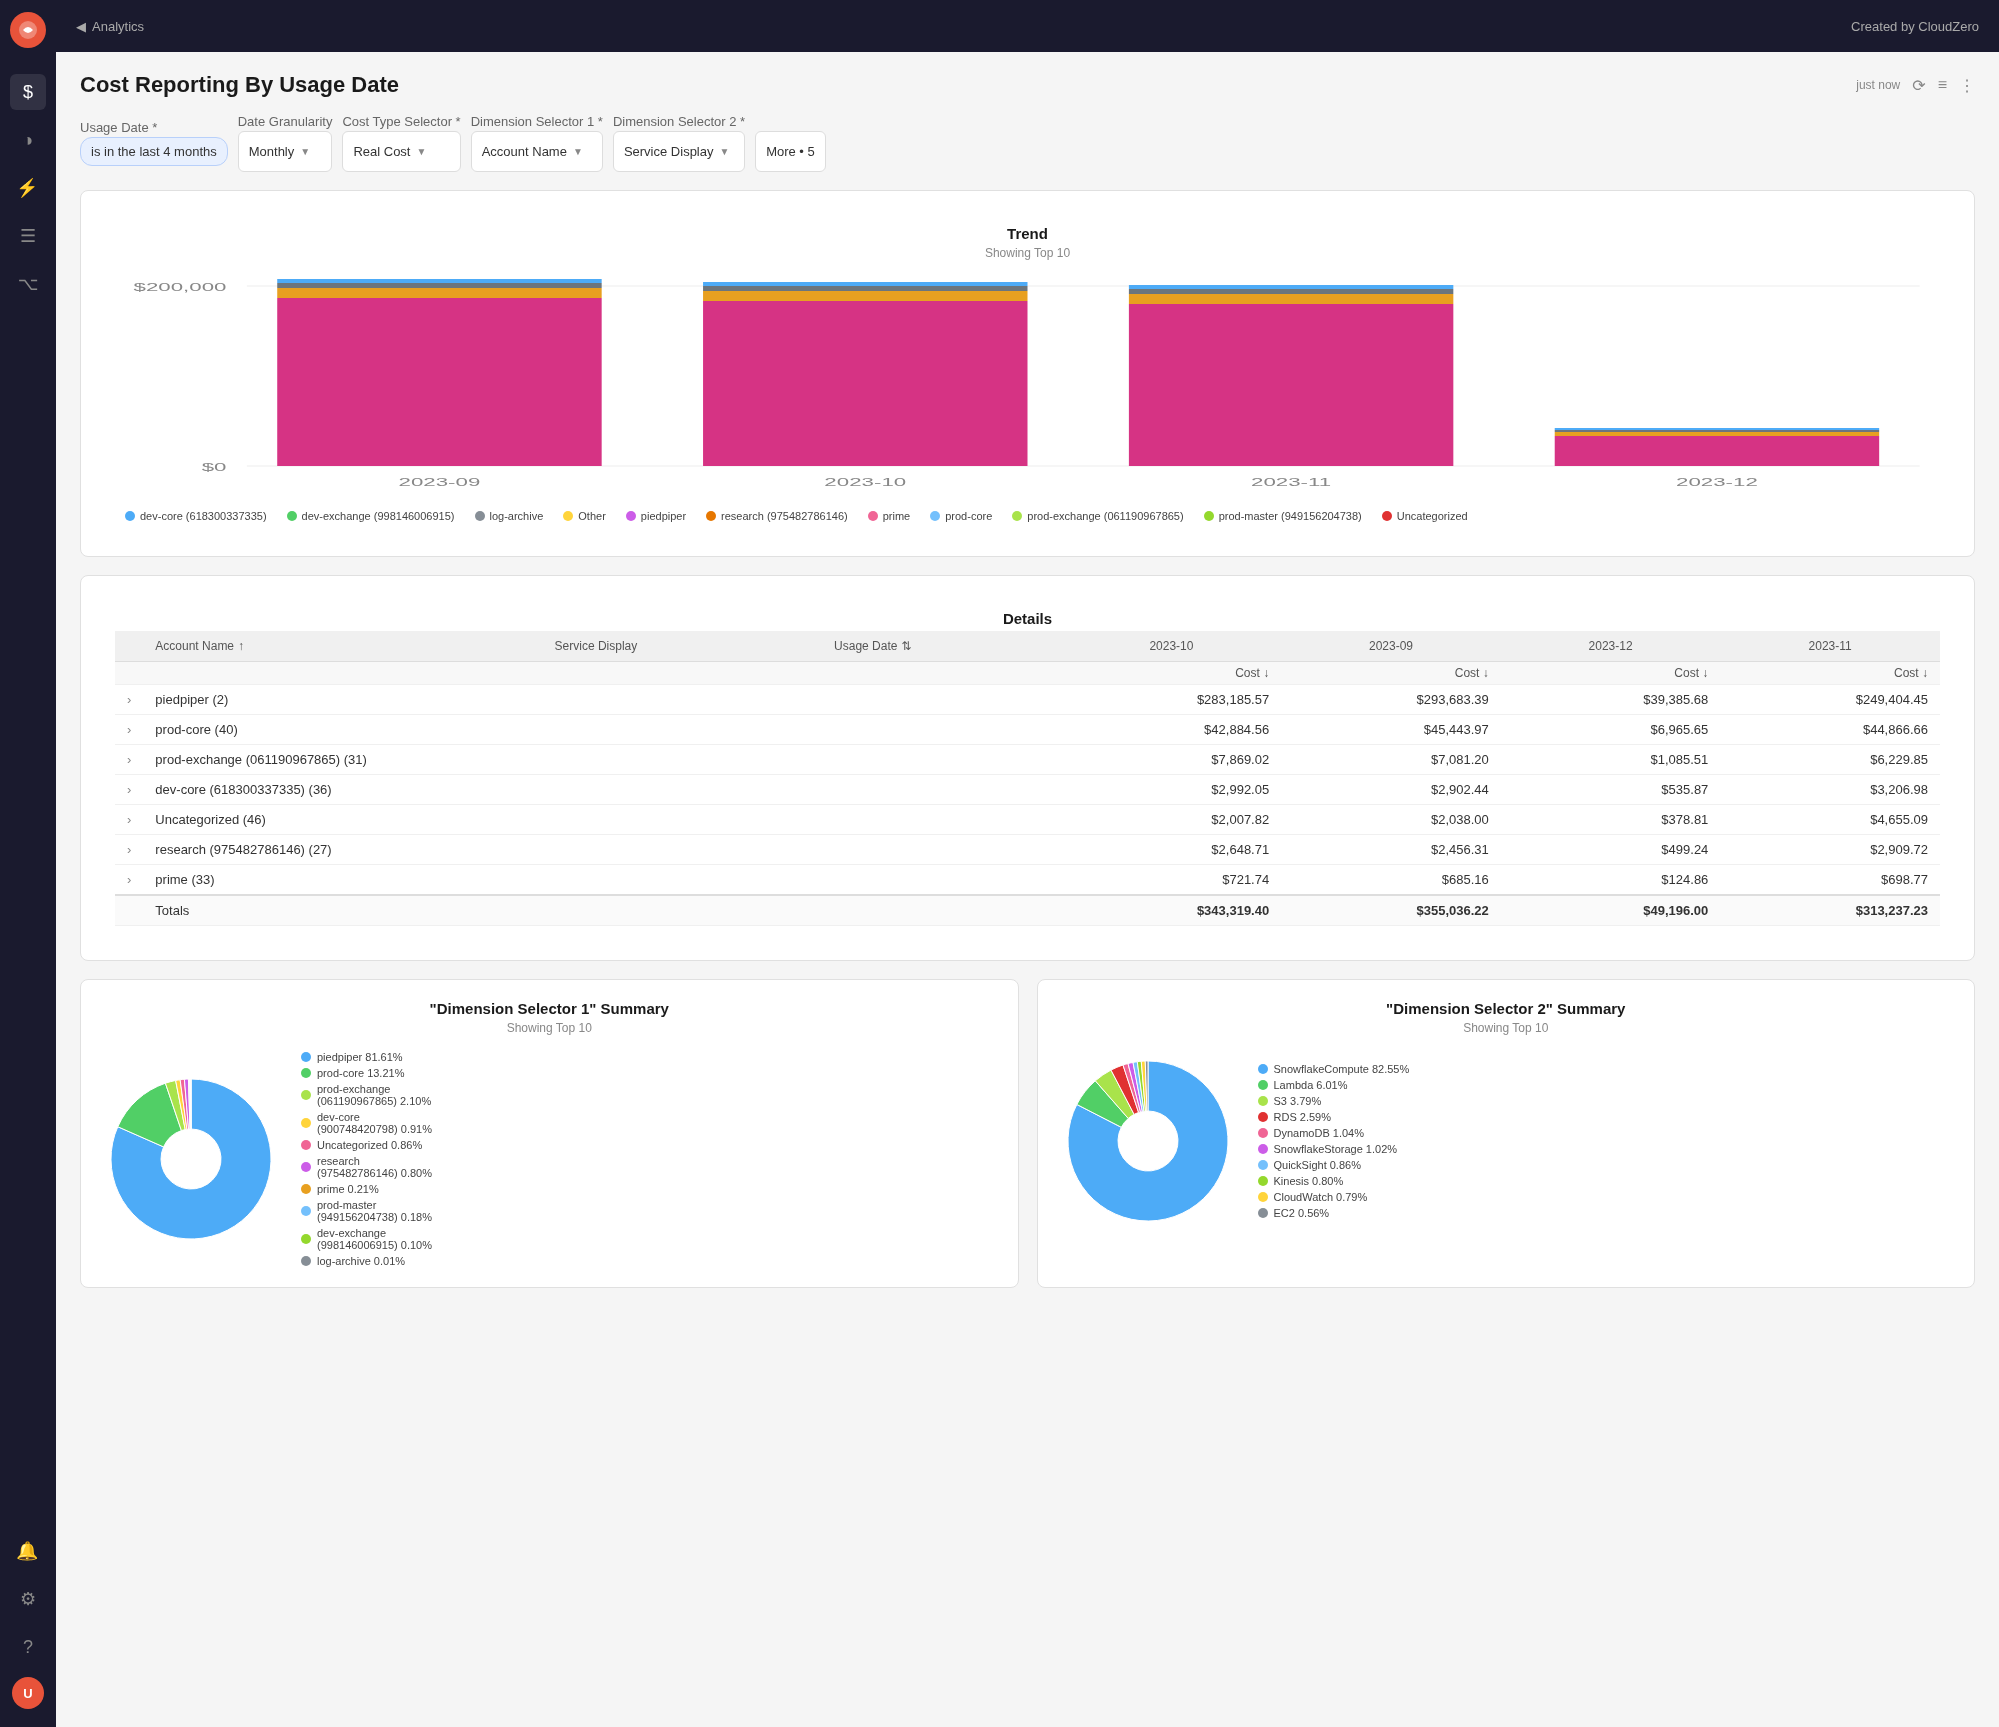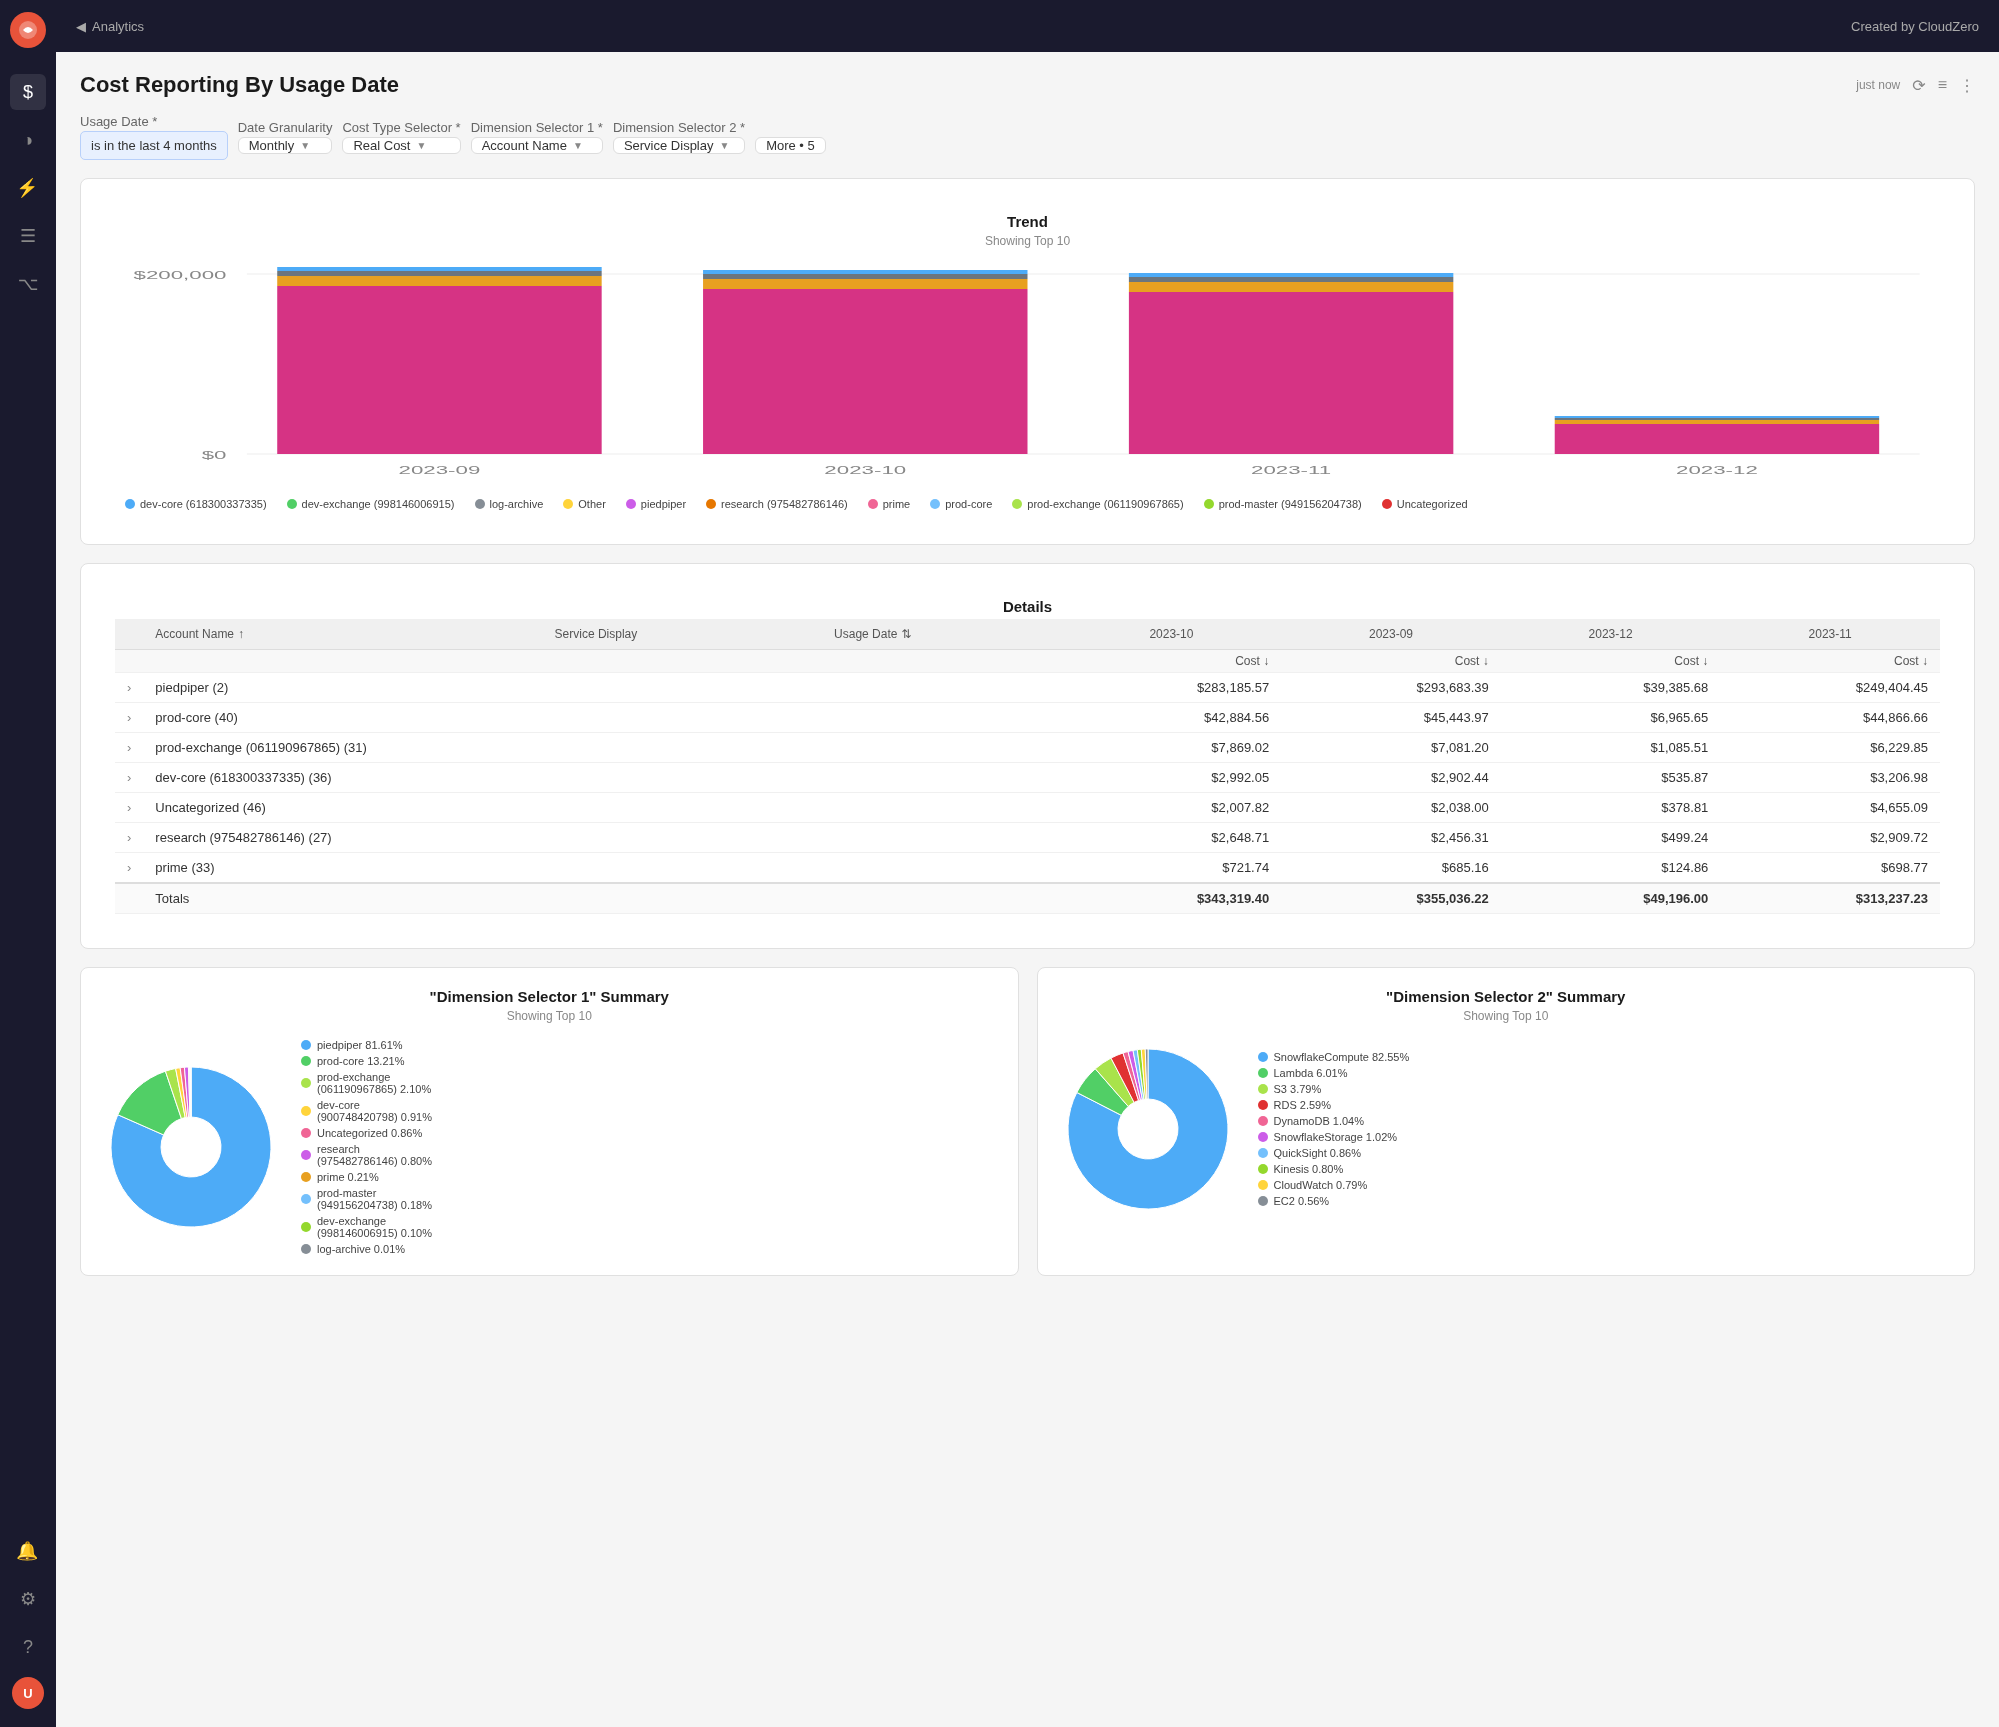--- a/index.html
+++ b/index.html
@@ -29,23 +29,23 @@
     .page-header { display: flex; align-items: center; justify-content: space-between; margin-bottom: 16px; }
     .page-title { font-size: 22px; font-weight: 600; color: #1a1a1a; }
     .page-actions { display: flex; align-items: center; gap: 12px; }
     .page-actions-time { font-size: 12px; color: #888; }
     .page-actions-icon { color: #888; cursor: pointer; font-size: 16px; }
 
     
     .filters { display: flex; align-items: center; gap: 10px; margin-bottom: 18px; flex-wrap: wrap; }
     .filter-label { font-size: 13px; color: #666; margin-bottom: 2px; }
     .filter-group { display: flex; flex-direction: column; }
-    .filter-select { display: flex; align-items: center; background: white; border: 1px solid #ddd; border-radius: 6px; padding: 0 10px; font-size: 13px; color: #333; cursor: pointer; gap: 6px; white-space: nowrap; }
+    .filter-select { display: flex; align-items: center; background: white; border: 1px solid #ddd; border-radius: 6px; padding: 12px 10px; font-size: 13px; color: #333; cursor: pointer; gap: 6px; white-space: nowrap; }
     .filter-select-arrow { color: #888; font-size: 10px; }
-    .filter-tag { background: #e8f0fe; border: 1px solid #b8d0fa; border-radius: 5px; padding: 6px 10px; font-size: 13px; color: #333; }
+    .filter-tag { background: #e8f0fe; border: 1px solid #b8d0fa; border-radius: 12px; padding: 6px 10px; font-size: 13px; color: #333; }
 
     
     .card { background: white; border-radius: 8px; border: 1px solid #e0e0e0; margin-bottom: 18px; padding: 34px; }
     .card-title { font-size: 15px; font-weight: 600; text-align: center; color: #1a1a1a; margin-bottom: 4px; }
     .card-subtitle { font-size: 12px; color: #888; text-align: center; margin-bottom: 16px; }
     .legend { display: flex; flex-wrap: wrap; gap: 8px 20px; margin-top: 14px; justify-content: flex-start; padding: 0 10px; }
     .legend-item { display: flex; align-items: center; gap: 5px; font-size: 11px; color: #444; }
     .legend-dot { width: 10px; height: 10px; border-radius: 50%; flex-shrink: 0; }
 
     

